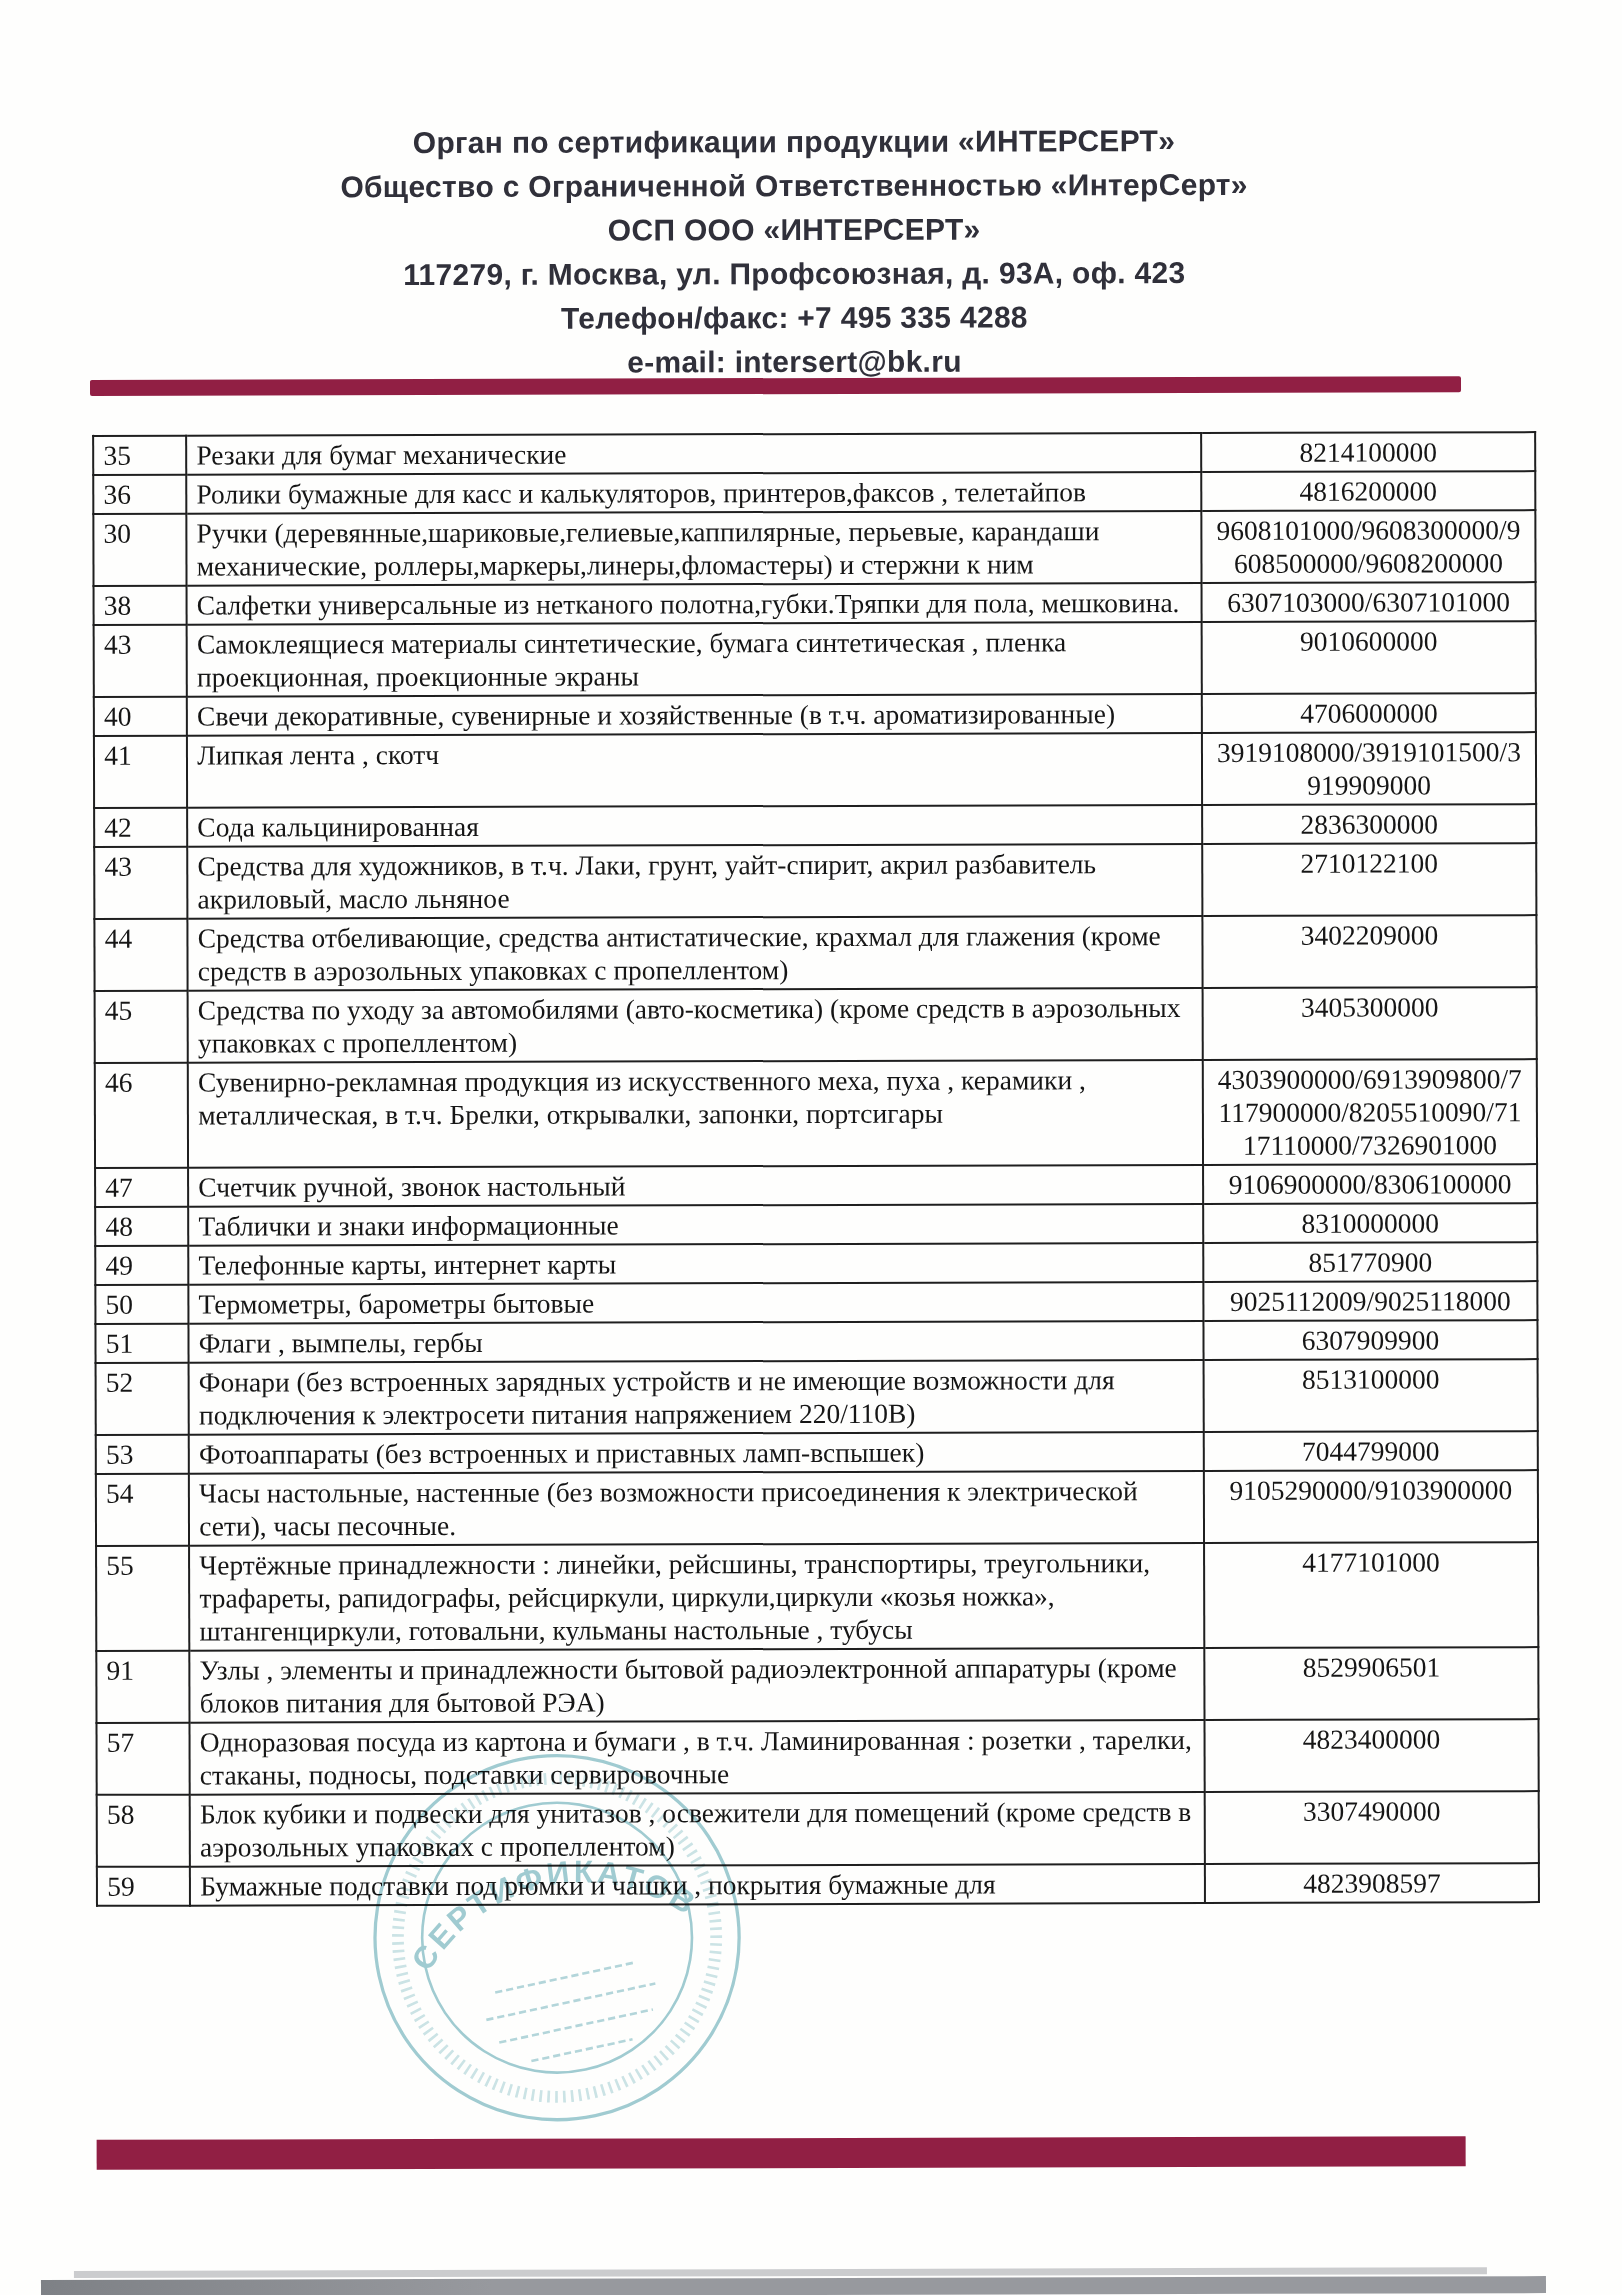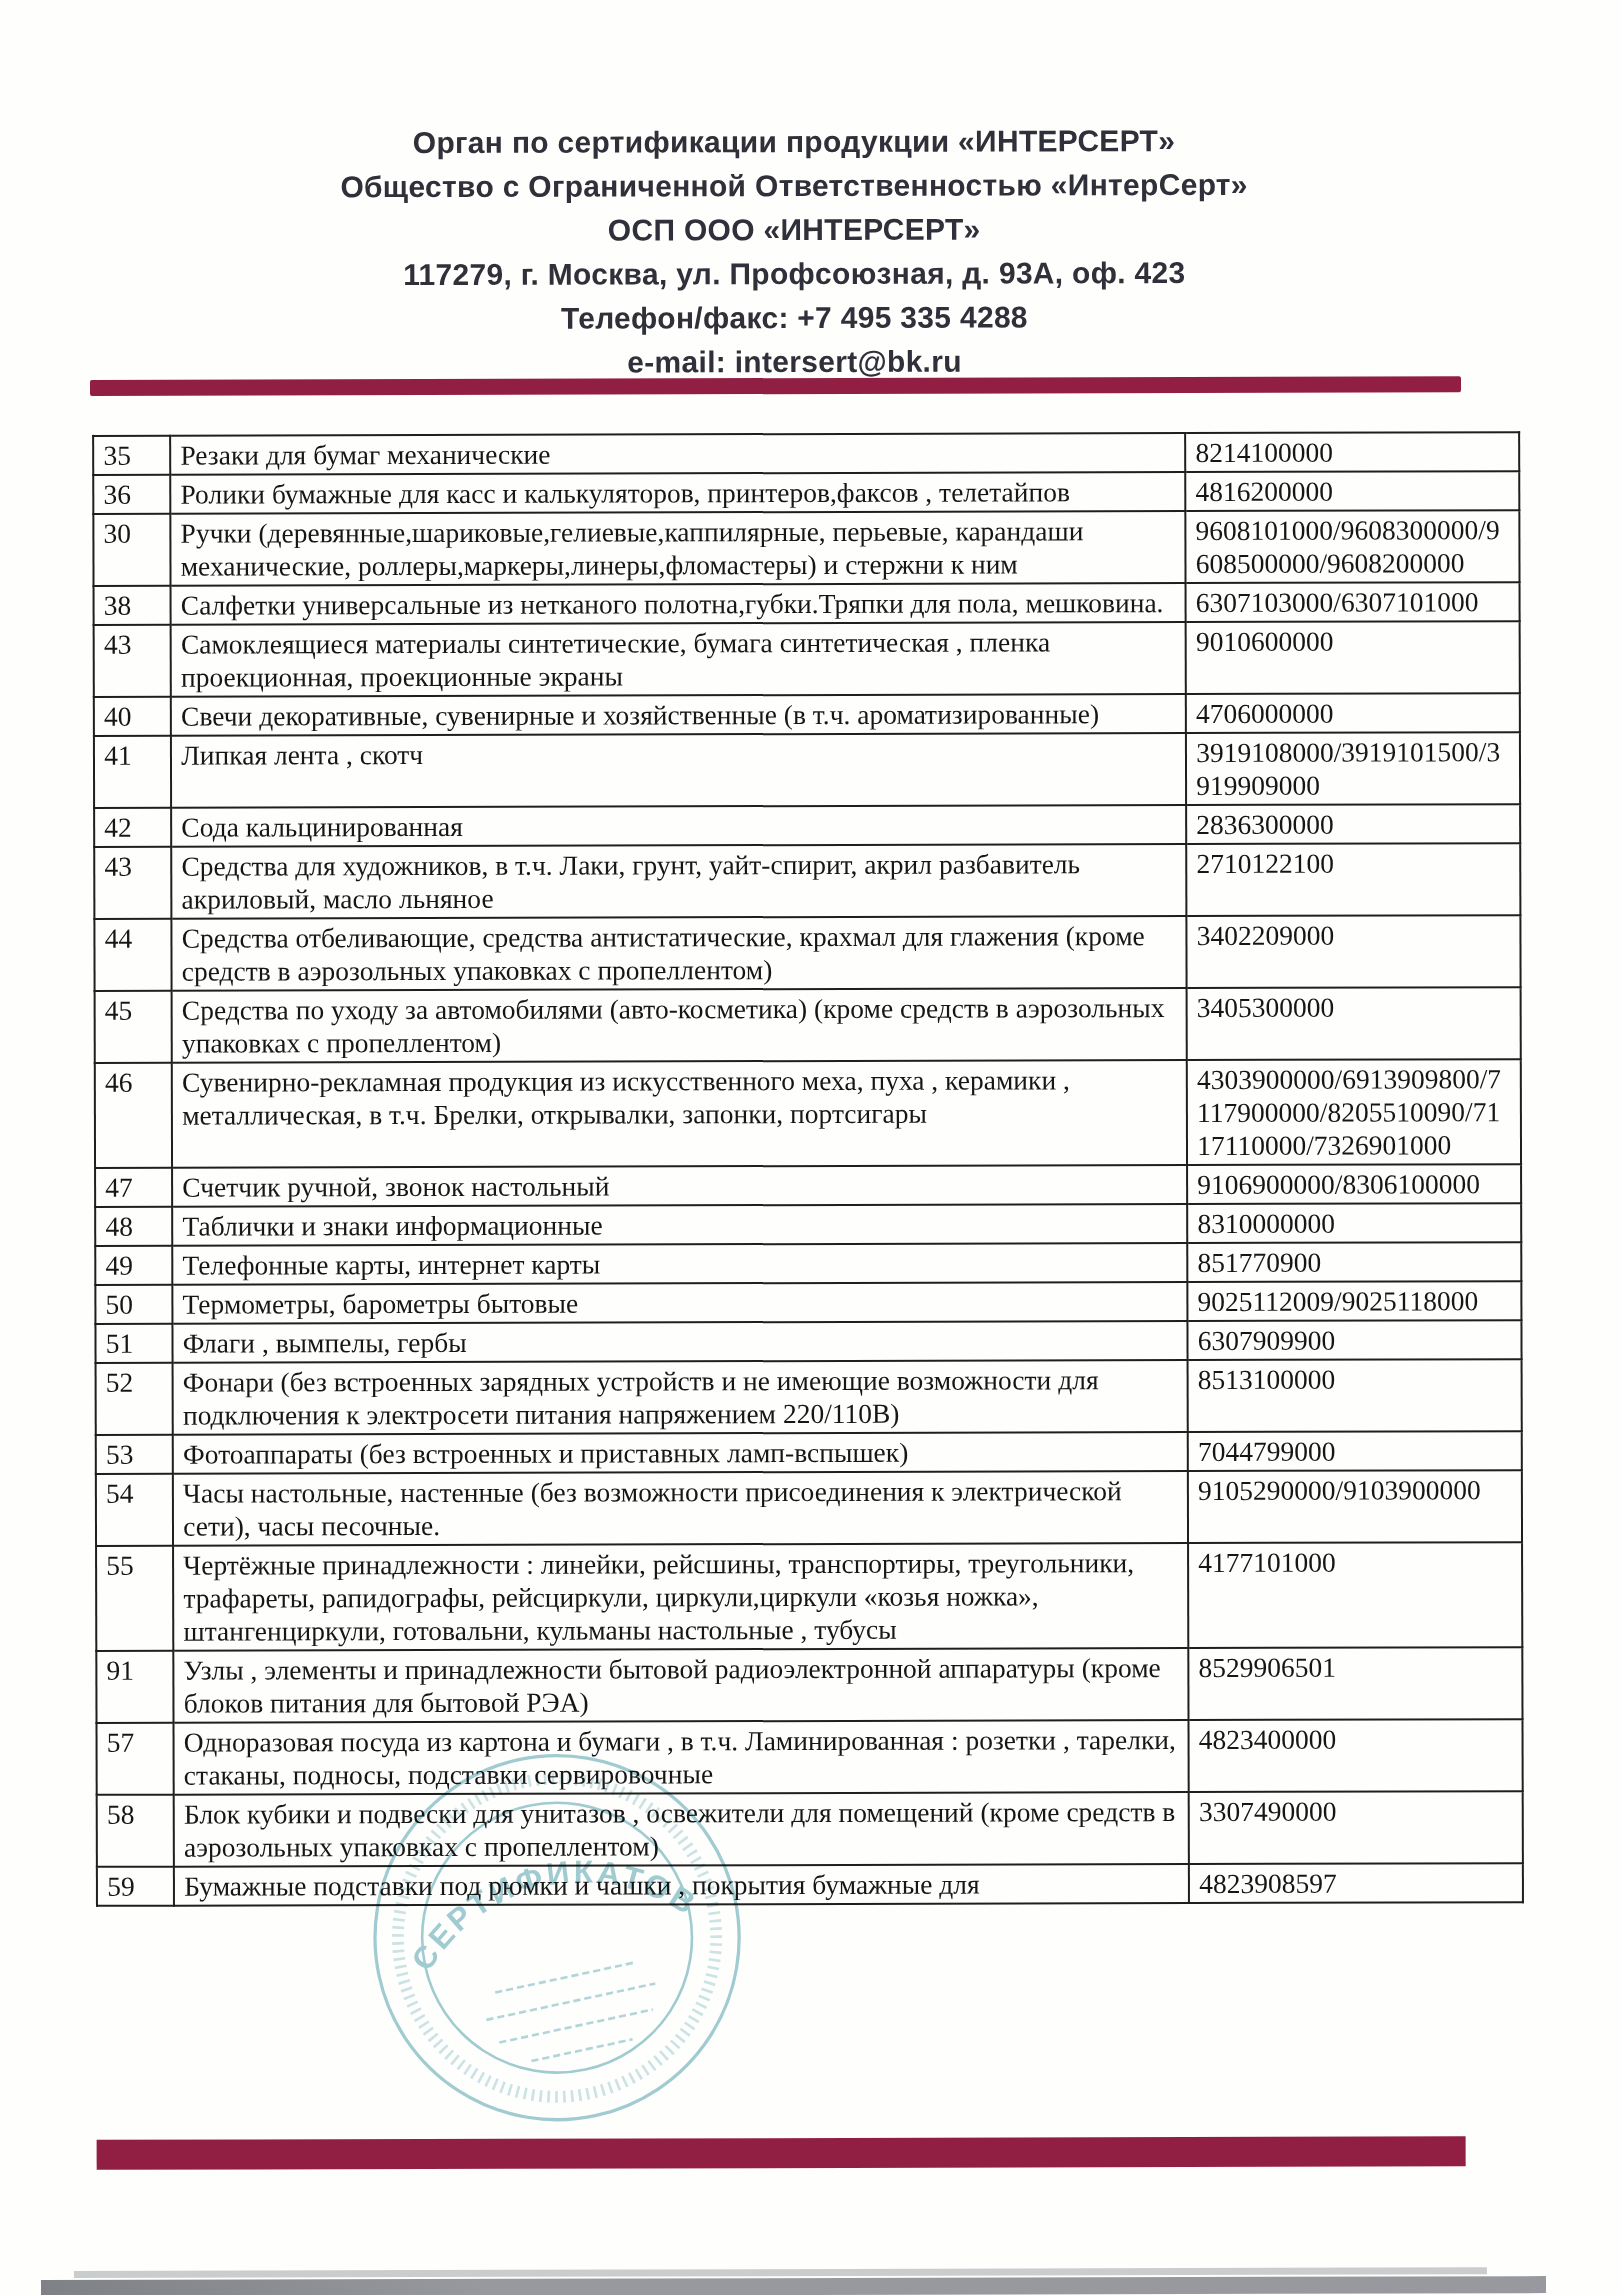--- a/index.html
+++ b/index.html
@@ -52,23 +52,23 @@
     table-layout: fixed;
     font-size: 27.5px;
     line-height: 33px;
     color: var(--body-text);
   }
   .products td {
     border: 2px solid #1f1f1f;
     vertical-align: top;
     padding: 2px 9.2px;
   }
-  .col-num  { width: 77px; padding-left: 13px; font-family: Liberation Serif, serif; }
+  .col-num  { width: 93px; padding-left: 13px; font-family: Liberation Serif, serif; }
   .col-desc { width: 1015px; padding-left: 11.8px; padding-right: 29px; }
-  .col-code { width: 334px; word-break: break-all; padding-left: 22px; padding-right: 22px; }
+  .col-code { width: 334px; text-align: center; word-break: break-all; padding-left: 22px; padding-right: 22px; }
   .rule-bottom {
     position: absolute;
     top: 2138px; left: 94px;
     width: 1369px; height: 30px;
     background: var(--divider);
   }
   .strip-1 {
     position: absolute;
     top: 2269px; left: 71px;
     width: 1413px; height: 6.5px;

